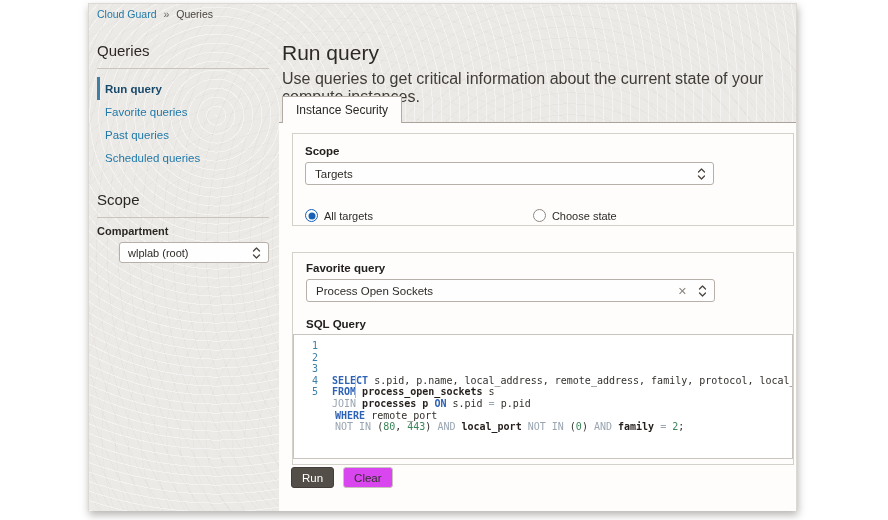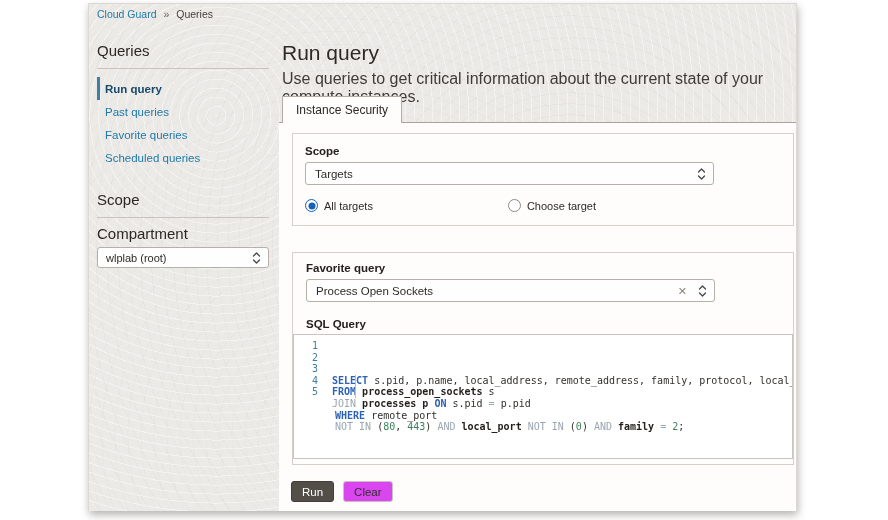--- a/index.html
+++ b/index.html
@@ -27,47 +27,47 @@
   .crumb-sep { color:#6b655f; margin:0 4px; }
   .crumb-cur { color:#494440; }
   
   .sidebar { position:absolute; left:8px; top:38px; width:172px; }
   .side-title { font-size:15px; color:#2b2824; font-weight:400; }
   .side-hr { border:none; border-top:1px solid #c8c3bd; margin:9px 0 8px 0; }
   .nav-item { height:23px; display:flex; align-items:center; font-size:11.5px; color:#2179a8; padding-left:8px; cursor:pointer; }
   .nav-item.active { border-left:3px solid #3e7fa5; padding-left:5px; color:#17496b; font-weight:bold; }
   .scope-title { font-size:15px; color:#2b2824; font-weight:400; margin-top:22px; }
   .side-hr2 { border:none; border-top:1px solid #c8c3bd; margin:9px 0 7px 0; }
-  .comp-label { font-size:15px; font-weight:normal; color:#2b2824; }
+  .comp-label { font-size:11px; font-weight:bold; color:#2b2824; }
   
   .select {
     position:relative; background:#fffefe; border:1px solid #b6b0a9; border-radius:3px;
     font-size:11.5px; color:#2e2b27; display:flex; align-items:center;
     padding:0 26px 0 9px; height:23px; cursor:pointer;
   }
-  .select.small { height:21px; font-size:11px; margin-top:5px; padding:0 22px 0 8px; }
+  .select.small { height:21px; font-size:11px; margin-top:5px; padding:0 22px 0 8px;margin-left:22px; }
   .chev { position:absolute; right:7px; top:50%; transform:translateY(-50%); line-height:0; }
   .clear-x { position:absolute; right:27px; top:50%; transform:translateY(-50%); color:#8b857f; font-size:11px; line-height:1; cursor:pointer; }
   
   .main { position:absolute; left:190px; top:0; right:0; bottom:0; }
   .main-title { position:absolute; left:3px; top:37px; font-size:21px; font-weight:400; color:#2d2a26; }
   .main-desc { position:absolute; left:3px; top:66px; font-size:16px; color:#3f3b36; }
   .tabline { position:absolute; left:0; right:0; top:118px; height:1px; background:#aaa39b; z-index:1; }
   .tab {
     position:absolute; left:3px; top:92px; height:27px; z-index:2;
     background:#fefdfc; border:1px solid #b3aca4; border-bottom:none;
     display:flex; align-items:center; padding:0 13px; font-size:12px; color:#2b2824; cursor:pointer;
   }
   .panel { position:absolute; left:0; right:0; top:119px; bottom:0; background:#fefdfc; }
   .card { position:absolute; left:13px; right:2px; background:#fefdfc; border:1px solid #d4d0ca; }
   .card1 { top:10px; height:93px; padding:11px 12px; }
   .card2 { top:129px; height:213px; padding:9px 12px 5px 13px; display:flex; flex-direction:column; }
   .fld-label { font-size:11.5px; font-weight:600; color:#23201d; }
   .w-select { width:409px; margin-top:5px; }
-  .radio-row { display:flex; align-items:center; margin-top:14px; }
+  .radio-row { display:flex; align-items:center; margin-top:24px;gap:25px; }
   .radio-group { display:flex; align-items:center; cursor:pointer; }
   .radio-group + .radio-group { margin-left:135px; }
   .radio { width:13px; height:13px; border-radius:50%; border:1px solid #8f8982; background:#fff; position:relative; flex:0 0 auto; }
   .radio.sel { border:1.5px solid #1661b5; }
   .radio.sel::after { content:""; position:absolute; left:50%; top:50%; transform:translate(-50%,-50%); width:7px; height:7px; border-radius:50%; background:#1661b5; }
   .radio-label { font-size:11px; color:#2e2b27; margin-left:6px; }
   .sql-label { margin-top:16px; }
   
   .editor {
     position:relative; flex:1; margin:4px -12px 0 -13px;
@@ -79,43 +79,43 @@
   .codecol { padding:5px 0 0 14px; white-space:pre; position:relative; }
   .code-line { height:11.6px; }
   .code-line.guided { padding-left:3px; }
   .indent-guide { position:absolute; left:37px; top:40px; height:23px; border-left:1px solid #c2bdb7; }
   .tk-kw { color:#2e62b5; font-weight:bold; }
   .tk-tbl { color:#241f1c; font-weight:bold; }
   .tk-id { color:#33302c; }
   .tk-lt { color:#9aa6b2; }
   .tk-num { color:#3a8458; }
   
-  .btn-row { position:absolute; left:12px; top:358px; display:flex; }
+  .btn-row { position:absolute; left:12px; top:344px; display:flex; }
   .btn { font-size:11.5px; border-radius:3px; padding:4px 10px; height:21px; display:flex; align-items:center; cursor:pointer; font-family:"Liberation Sans", sans-serif; }
   .btn-primary { background:#544e48; color:#ffffff; border:1px solid #423d38; }
   .btn-secondary { background:#d946ef; color:#33302c; border:1px solid #c8c3bd; margin-left:9px; }
 </style>
 </head>
 <body>
 
 <div class="page">
   <div class="app">
 
     <div class="breadcrumb">
       <span class="crumb-link">Cloud Guard</span>
       <span class="crumb-sep">»</span>
       <span class="crumb-cur">Queries</span>
     </div>
 
     <div class="sidebar">
       <div class="side-title">Queries</div>
       <hr class="side-hr">
       <div class="nav-item active">Run query</div>
+      <div class="nav-item">Favorite queries</div>
       <div class="nav-item">Past queries</div>
-      <div class="nav-item">Favorite queries</div>
       <div class="nav-item">Scheduled queries</div>
 
       <div class="scope-title">Scope</div>
       <hr class="side-hr2">
       <div class="comp-label">Compartment</div>
       <div class="select small">
         <span>wlplab (root)</span>
         <span class="chev">
           <svg width="9" height="13" viewBox="0 0 9 13">
               <path d="M1.5 4.5 L4.5 1.5 L7.5 4.5 M1.5 8.5 L4.5 11.5 L7.5 8.5" fill="none" stroke="#4a4540" stroke-width="1.3" stroke-linecap="round" stroke-linejoin="round"></path>
@@ -143,21 +143,21 @@
                 </svg>
             </span>
           </div>
           <div class="radio-row">
             <div class="radio-group">
               <span class="radio sel"></span>
               <span class="radio-label">All targets</span>
             </div>
             <div class="radio-group">
               <span class="radio"></span>
-              <span class="radio-label">Choose target</span>
+              <span class="radio-label">Choose state</span>
             </div>
           </div>
         </div>
 
         <div class="card card2">
           <div class="fld-label">Favorite query</div>
           <div class="select w-select">
             <span>Process Open Sockets</span>
             <span class="clear-x">✕</span>
             <span class="chev">

